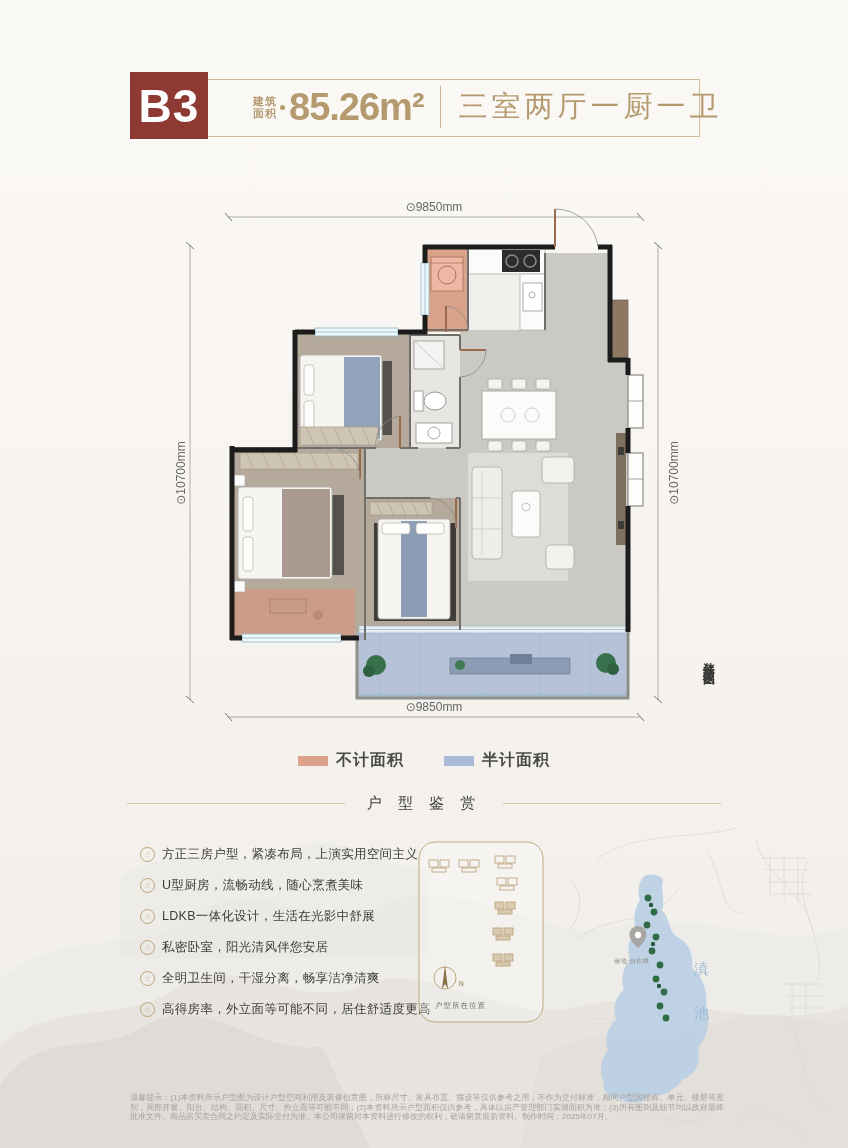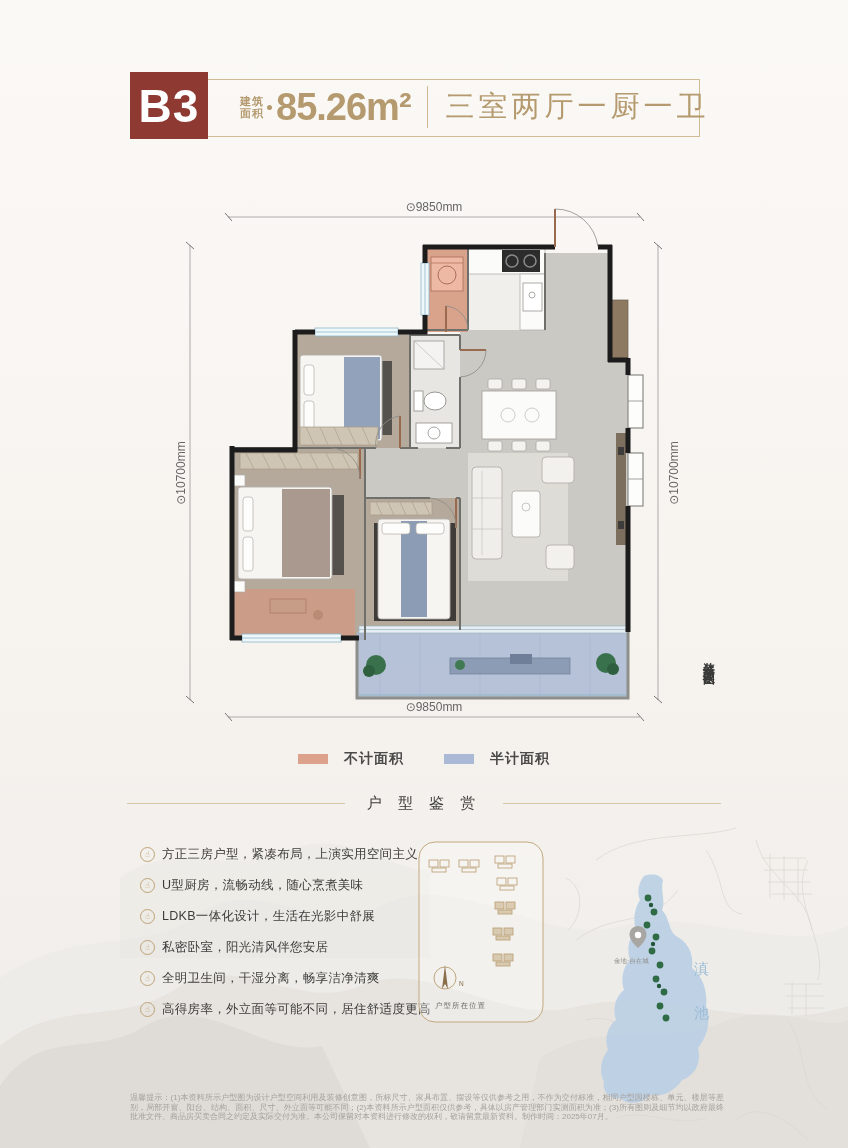--- a/index.html
+++ b/index.html
@@ -7,35 +7,35 @@
     width:848px;height:1148px;overflow:hidden;position:relative;
     font-family:"Liberation Sans","DejaVu Sans",sans-serif;
     background:linear-gradient(180deg,#fbf9f6 0%,#f7f4f0 50%,#efede9 100%);
   }
   .abs{position:absolute;}
   
   .hdr-border{left:142px;top:79px;width:556px;height:56px;border:1px solid #cfbb94;}
   .b3-box{left:130px;top:72px;width:78px;height:67px;background:#8e3a33;color:#fff;
     display:flex;align-items:center;justify-content:center;font-size:46px;font-weight:bold;letter-spacing:1px;}
   .area-group{left:240px;top:80px;height:54px;display:flex;align-items:center;}
-  .area-label{display:flex;flex-direction:column;font-size:11px;line-height:12px;color:#b49a6e;font-weight:bold;letter-spacing:1px;}
+  .area-label{display:flex;flex-direction:column;font-size:11px;line-height:12px;color:#b49a6e;font-weight:bold;letter-spacing:1px;margin-left:13px;}
   .area-dot{width:5px;height:5px;border-radius:50%;background:#b49a6e;margin:0 4px 0 3px;}
   .area-value{font-size:38px;color:#b49a6e;font-weight:700;letter-spacing:-1px;text-align:right;}
   .hdr-divider{width:1px;height:42px;background:#cdb88f;margin:0 18px 0 16px;}
   .layout-text{font-size:29px;color:#b49a6e;letter-spacing:4px;font-weight:500;white-space:nowrap;}
   
   .side-note{left:700px;top:652px;writing-mode:vertical-rl;font-size:12px;font-weight:600;
     color:#3a3a38;letter-spacing:3px;}
   
   .legend{left:0;top:750px;width:848px;display:flex;justify-content:center;gap:40px;}
   .legend-item{display:flex;align-items:center;gap:8px;}
   .legend-sw{width:30px;height:10px;}
   .sw-salmon{background:#dca28c;}
   .sw-blue{background:#aab9d6;}
-  .legend-label{font-size:14px;color:#4a4a48;font-weight:bold;letter-spacing:1px;margin-left:8px;}
+  .legend-label{font-size:16px;color:#4a4a48;font-weight:bold;letter-spacing:1px;}
   
   .section{left:0;top:794px;width:848px;display:flex;align-items:center;justify-content:center;gap:22px;}
   .section-line{width:218px;height:1px;background:#d9c6a4;}
   .section-title{font-size:15px;font-weight:normal;color:#3c3c38;letter-spacing:6px;white-space:nowrap;}
   
   .features{left:140px;top:846px;width:292px;list-style:none;margin:0;padding:0;}
   .features li{display:flex;align-items:center;margin-bottom:14px;}
   .f-icon{flex:0 0 auto;width:13px;height:13px;border:1px solid #bfa377;border-radius:50%;
     color:#bfa377;font-size:8px;line-height:13px;text-align:center;margin-right:7px;}
   .f-text{font-size:12.5px;color:#3c3c3a;letter-spacing:.3px;white-space:nowrap;}

